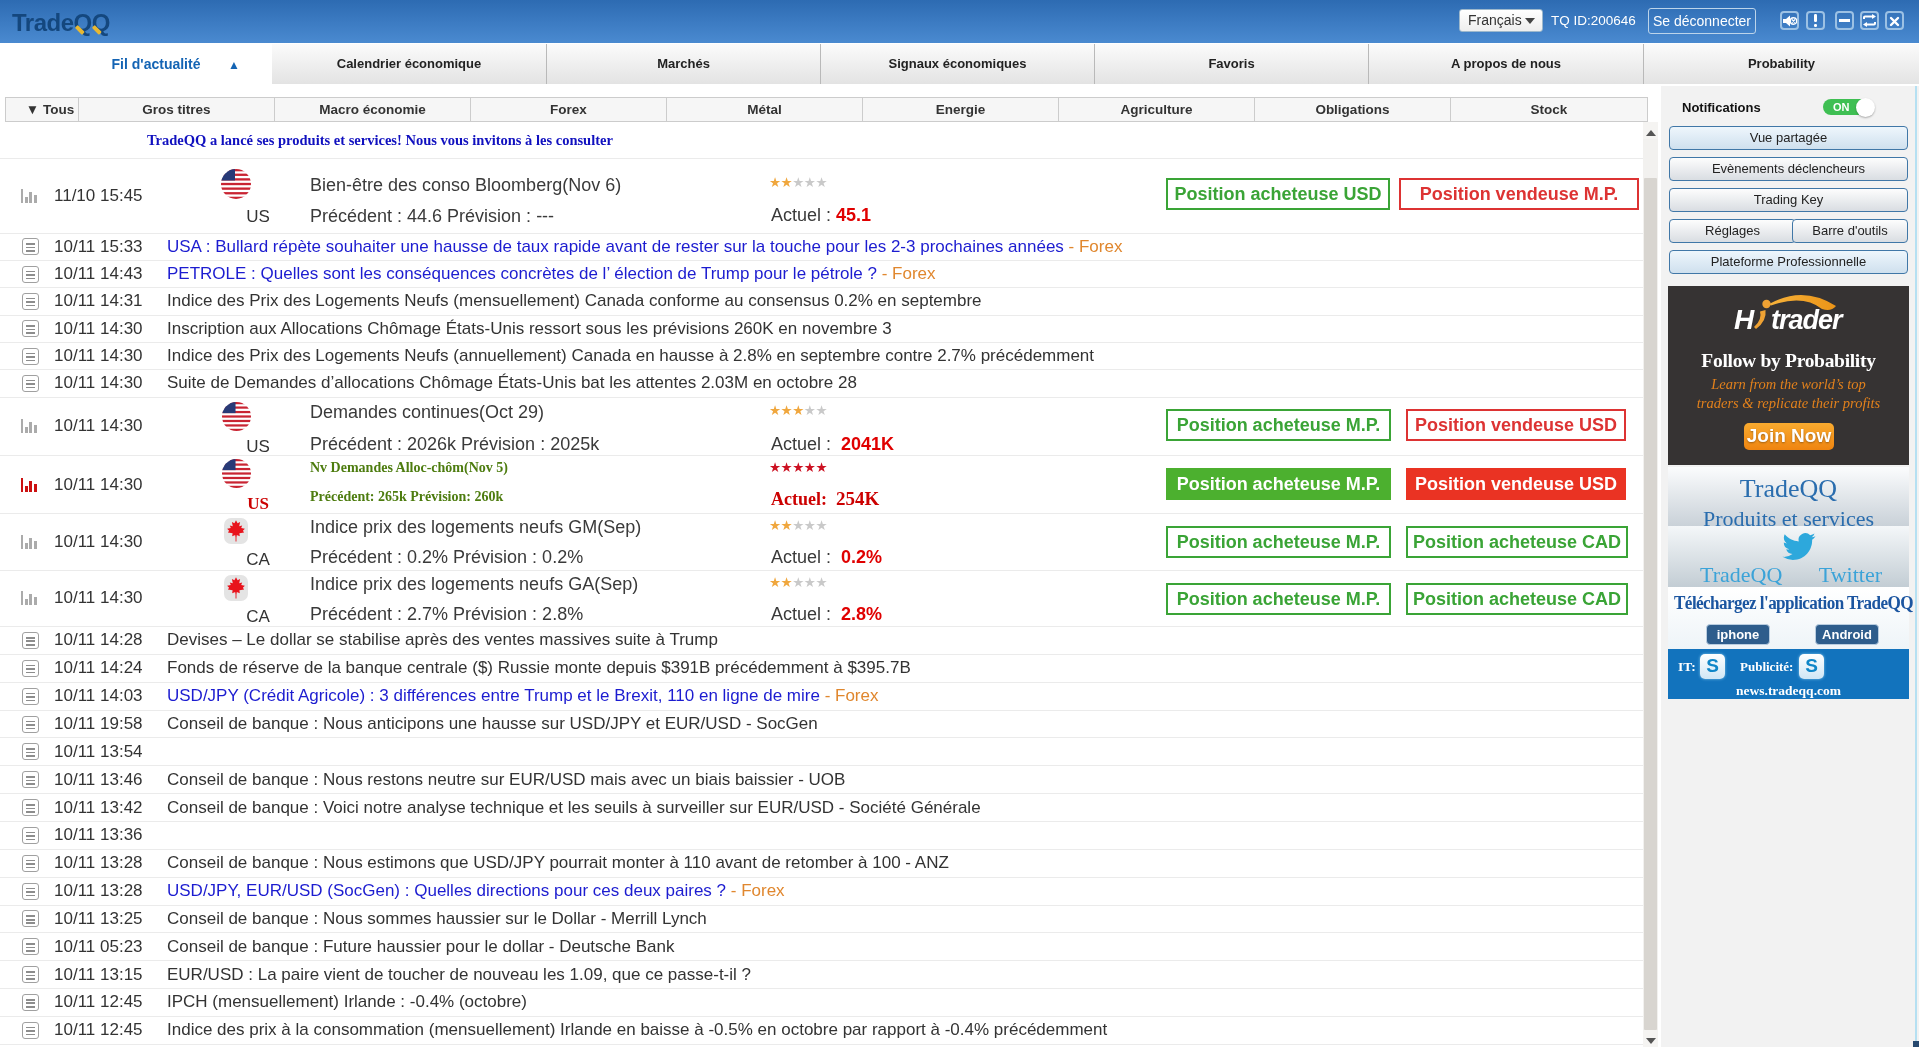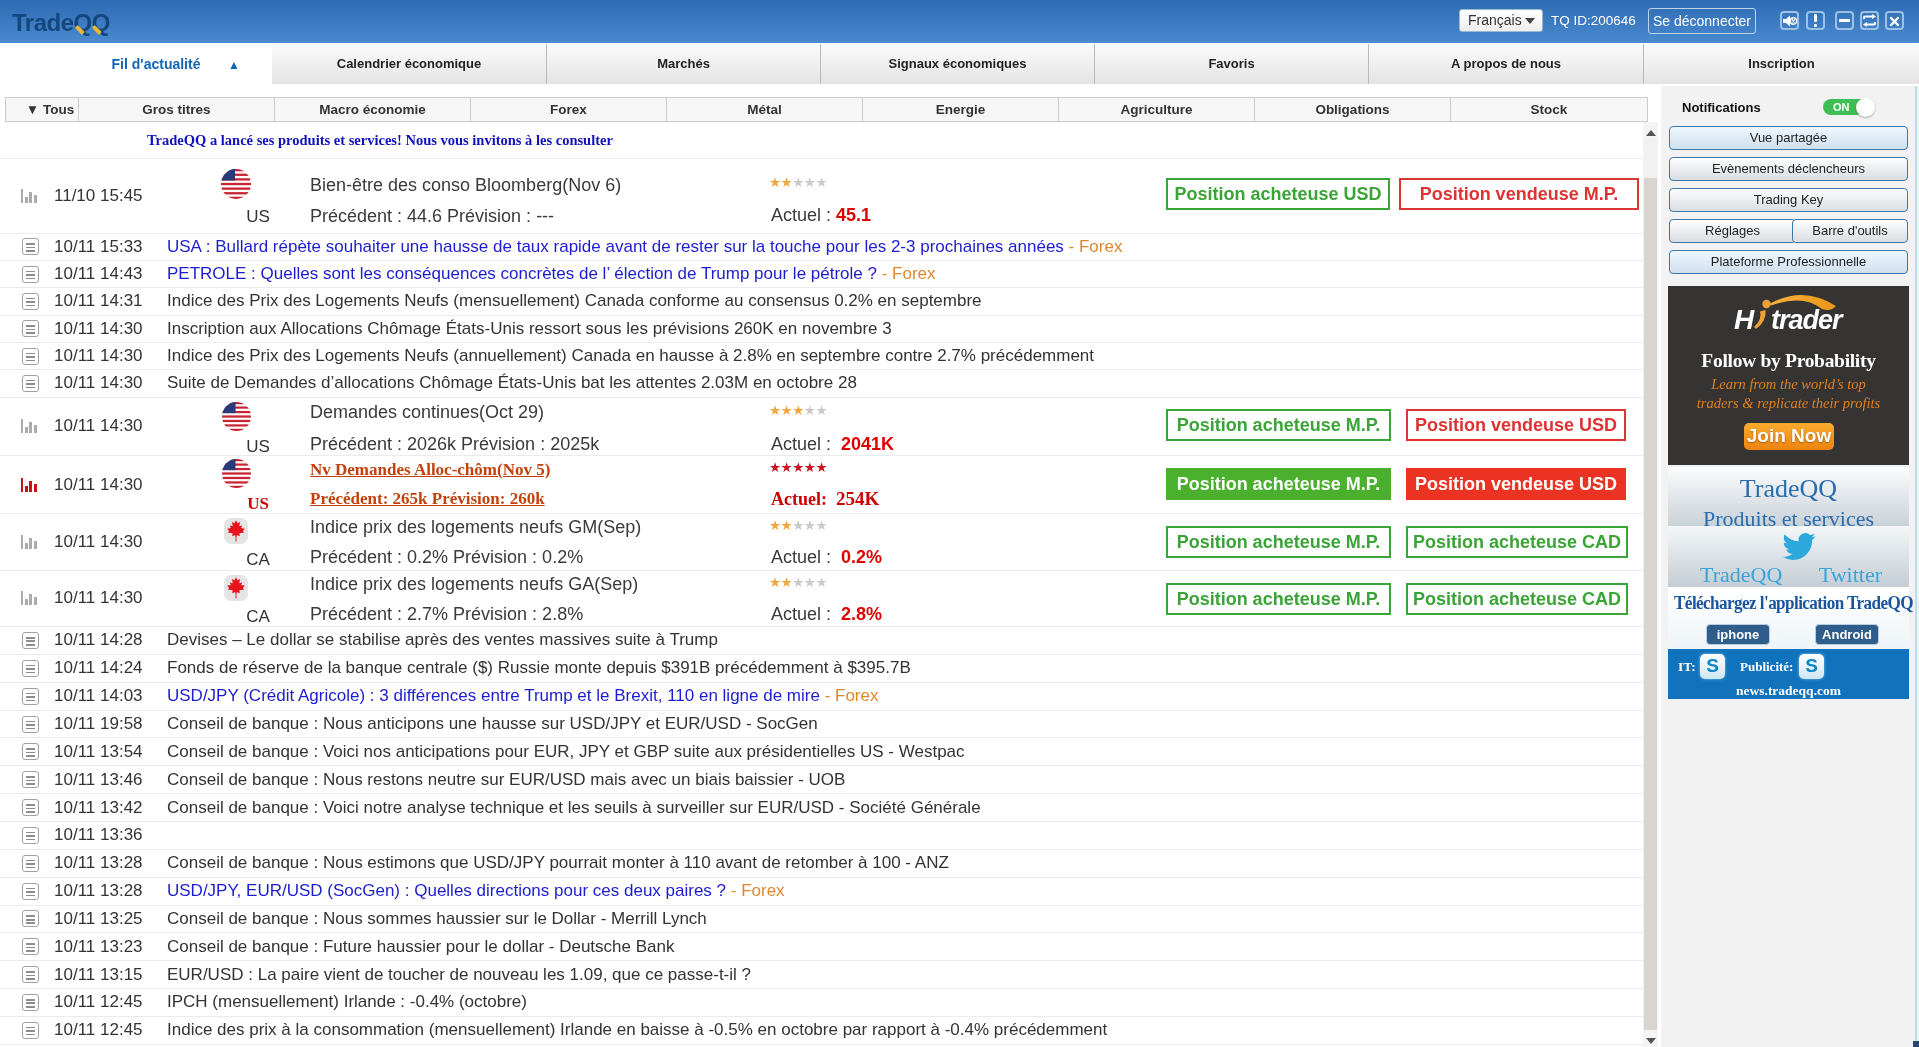--- a/index.html
+++ b/index.html
@@ -62,21 +62,21 @@
   .stars { font-size:13.5px; letter-spacing:-0.5px; white-space:nowrap; }
   .stars .on { color:#f0a73e; } .stars .off { color:#c9c9c9; } .stars.red5 .on { color:#cc1122; }
   .actuel { position:absolute; left:771px; font-size:18px; color:#3a3a3a; white-space:nowrap; }
   .actuel b { color:#e00000; font-size:18px; }
   .pbtn { position:absolute; height:32px; border:2px solid; font-size:18px; font-weight:bold;
     text-align:center; white-space:nowrap; }
   .pbtn.g { border-color:#3aa436; color:#3aa436; }
   .pbtn.r { border-color:#dd3333; color:#dd3333; }
   .pbtn.gf { background:#4cb02f; border-color:#4cb02f; color:#fff; }
   .pbtn.rf { background:#ea3323; border-color:#ea3323; color:#fff; }
-  .redrow .etitle, .redrow .edetail { font-family:"Liberation Serif", serif; font-weight:bold; color:#c2410c; font-size:17px;text-decoration:underline; }
+  .redrow .etitle, .redrow .edetail { font-family:"Liberation Serif", serif; font-weight:bold; color:#4d7c0f; font-size:14px; }
   .redrow .uslabel { font-family:"Liberation Serif", serif; font-weight:bold; color:#cc0000; }
   .redrow .actuel { font-family:"Liberation Serif", serif; font-weight:bold; color:#cc0000; font-size:18px; }
   .redrow .actuel b { color:#cc0000; font-size:19px; }
 
   .notice { height:36.5px; }
   .notice span { position:absolute; left:147px; top:10px; font-family:"Liberation Serif", serif;
     font-weight:bold; font-size:14.5px; color:#1010bf; }
 
   
   .sbar { position:absolute; left:1643px; top:122px; width:15px; height:925px; background:#f2f1ef; }
@@ -168,21 +168,21 @@
   </div>
 </div>
 
 <div class="tabs">
   <div class="tab active" style="left:0; width:272px;padding-left:40px;">Fil d'actualité<span style="position:absolute; left:228px; top:1px; font-size:12px;">▲</span></div>
   <div class="tab first" style="left:272px; width:274px;">Calendrier économique</div>
   <div class="tab" style="left:546px; width:274px;">Marchés</div>
   <div class="tab" style="left:820px; width:274px;">Signaux économiques</div>
   <div class="tab" style="left:1094px; width:274px;">Favoris</div>
   <div class="tab" style="left:1368px; width:275px;">A propos de nous</div>
-  <div class="tab" style="left:1643px; width:276px;">Inscription</div>
+  <div class="tab" style="left:1643px; width:276px;">Probability</div>
 </div>
 
 <div class="filterbar">
   <div class="fcell" style="width:73px; padding-left:16px;">▼ Tous</div>
   <div class="fcell" style="width:196px;">Gros titres</div>
   <div class="fcell" style="width:196px;">Macro économie</div>
   <div class="fcell" style="width:196px;">Forex</div>
   <div class="fcell" style="width:196px;">Métal</div>
   <div class="fcell" style="width:196px;">Energie</div>
   <div class="fcell" style="width:196px;">Agriculture</div>
@@ -442,21 +442,20 @@
       <div class="ts">10/11 19:58</div>
   <div class="ntext">Conseil de banque :  Nous anticipons une hausse sur USD/JPY et EUR/USD - SocGen</div>
     </div>
     <div class="row nrow2">
       <div class="nicon">
         <i style="top:4px"></i>
         <i style="top:7.5px"></i>
         <i style="top:11px"></i>
       </div>
       <div class="ts">10/11 13:54</div>
-  <div class="ntext">Conseil de banque :  Voici nos anticipations pour EUR, JPY et GBP suite aux présidentielles US - Westpac</div>
     </div>
     <div class="row nrow2">
       <div class="nicon">
         <i style="top:4px"></i>
         <i style="top:7.5px"></i>
         <i style="top:11px"></i>
       </div>
       <div class="ts">10/11 13:46</div>
   <div class="ntext">Conseil de banque :  Nous restons neutre sur EUR/USD mais avec un biais baissier - UOB</div>
     </div>
@@ -503,21 +502,21 @@
       </div>
       <div class="ts">10/11 13:25</div>
   <div class="ntext">Conseil de banque :  Nous sommes haussier sur le Dollar - Merrill Lynch</div>
     </div>
     <div class="row nrow2">
       <div class="nicon">
         <i style="top:4px"></i>
         <i style="top:7.5px"></i>
         <i style="top:11px"></i>
       </div>
-      <div class="ts">10/11 13:23</div>
+      <div class="ts">10/11 05:23</div>
   <div class="ntext">Conseil de banque :  Future haussier pour le dollar - Deutsche Bank</div>
     </div>
     <div class="row nrow2">
       <div class="nicon">
         <i style="top:4px"></i>
         <i style="top:7.5px"></i>
         <i style="top:11px"></i>
       </div>
       <div class="ts">10/11 13:15</div>
   <div class="ntext">EUR/USD :  La paire vient de toucher de nouveau les 1.09, que ce passe-t-il ?</div>

